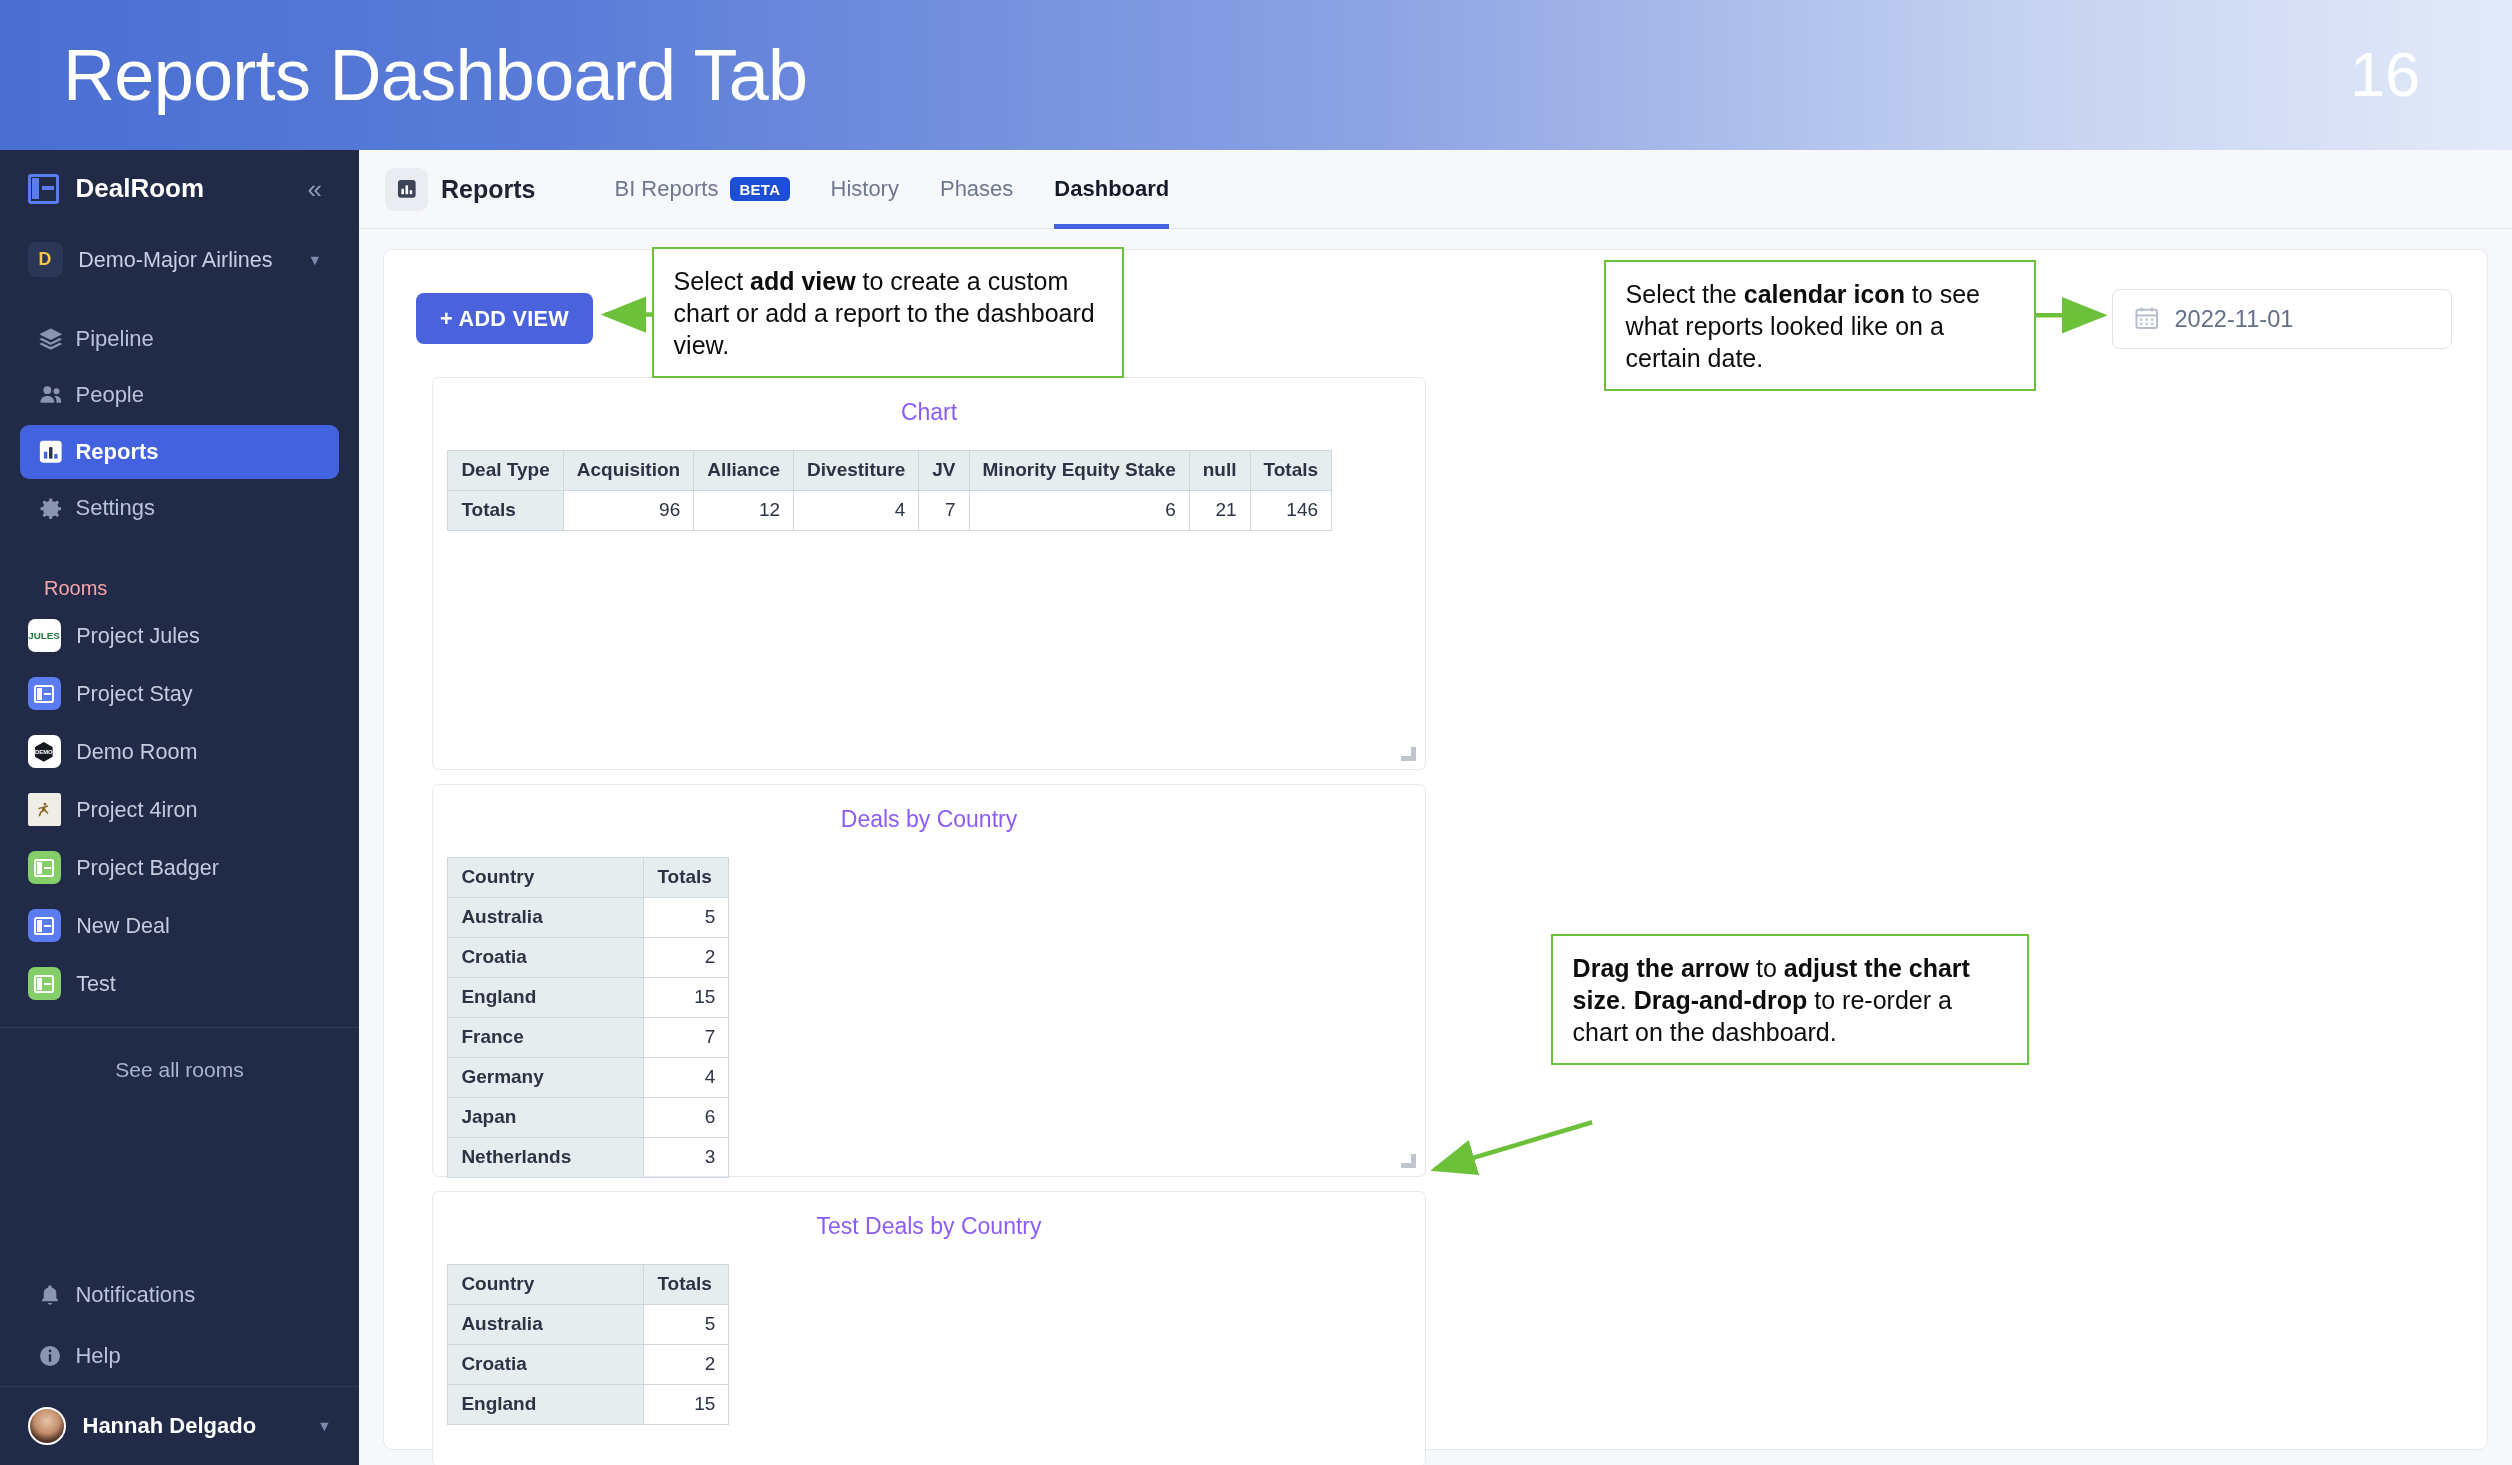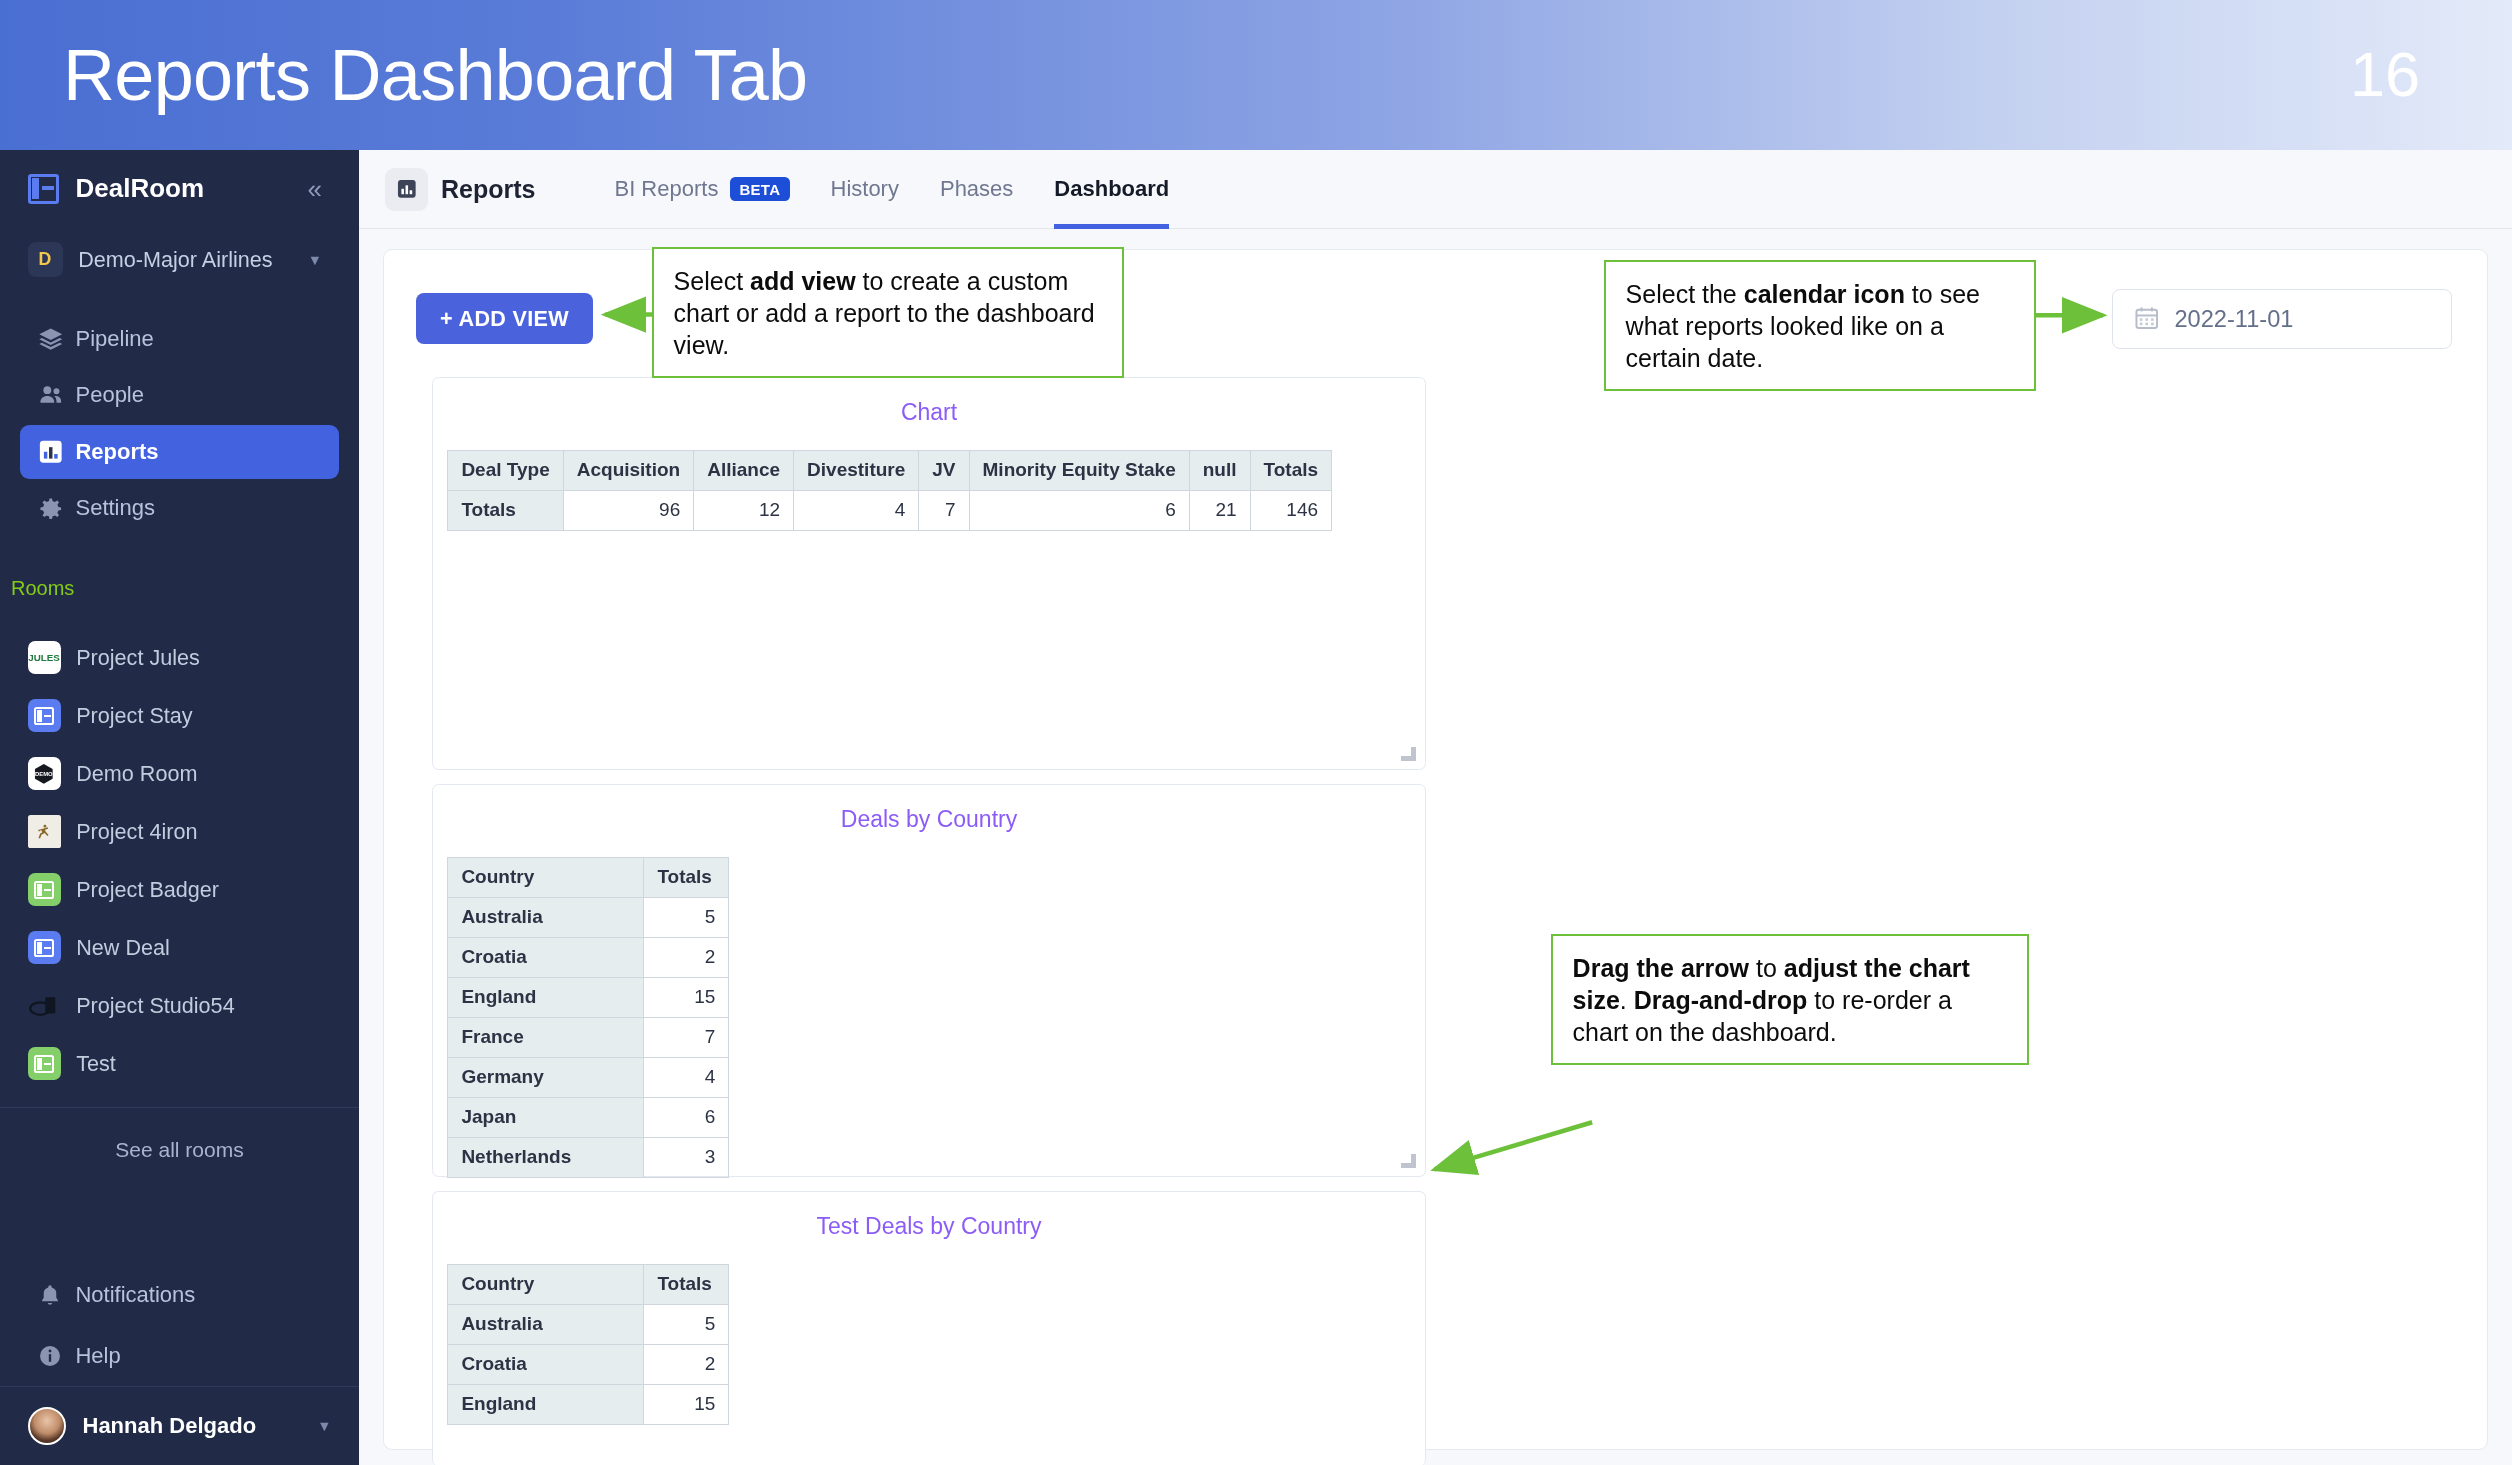--- a/index.html
+++ b/index.html
@@ -63,21 +63,21 @@
   .sb-item {
     display: flex; align-items: center; height: 54px; margin: 2.6px 19.6px; padding-left: 17px;
     border-radius: 9.2px;
   }
   .sb-item.active { background: #4262e0; }
   .sb-item .ic { width: 31px; flex: 0 0 auto; display:flex; align-items:center; justify-content:flex-start; }
   .sb-item .lbl { font-size: 22px; color: #b9c2db; margin-left: 7.9px; white-space: nowrap; }
   .sb-item.active .lbl { color: #ffffff; font-weight: 700; }
 
   .sb-section-title {
-    font-size: 20px; color: #84cc16; padding: 0 11px; margin-top: 39px; margin-bottom: 29px;
+    font-size: 20px; color: #fca5a5; padding: 0 44px; margin-top: 39px; margin-bottom: 7px;
   }
   .room-item { display: flex; align-items: center; height: 58px; padding: 0 27.5px; }
   .room-ico {
     width: 33px; height: 33px; border-radius: 7.2px; flex: 0 0 auto; margin-right: 15.7px;
     display: flex; align-items: center; justify-content: center;
     font-size: 9.8px; font-weight: 700; overflow: hidden;
   }
   .room-lbl { font-size: 21.6px; color: #c3ccdf; white-space: nowrap; }
   .mini-layout {
     width: 19.6px; height: 18.3px; border: 2.6px solid #ffffff; border-radius: 2.6px; position: relative;
@@ -279,29 +279,20 @@
       <div class="room-ico" style="background:#85cf6b;">
           <span class="mini-layout"></span>
         </div>
       <div class="room-lbl">Project Badger</div>
     </div>
     <div class="room-item">
       <div class="room-ico" style="background:#5b7cf0;">
           <span class="mini-layout"></span>
         </div>
       <div class="room-lbl">New Deal</div>
-    </div>
-    <div class="room-item">
-      <div class="room-ico" style="background:transparent;border-radius:0;">
-        <svg width="30" height="26" viewBox="0 0 24 20">
-            <ellipse cx="9" cy="12" rx="8" ry="5" fill="none" stroke="#101522" stroke-width="1.8"></ellipse>
-            <rect x="13" y="3" width="8" height="13" rx="1" fill="#101522"></rect>
-          </svg>
-      </div>
-      <div class="room-lbl">Project Studio54</div>
     </div>
     <div class="room-item">
       <div class="room-ico" style="background:#85cf6b;">
           <span class="mini-layout"></span>
         </div>
       <div class="room-lbl">Test</div>
     </div>
   </div>
 
   <div class="sb-divider"></div>

